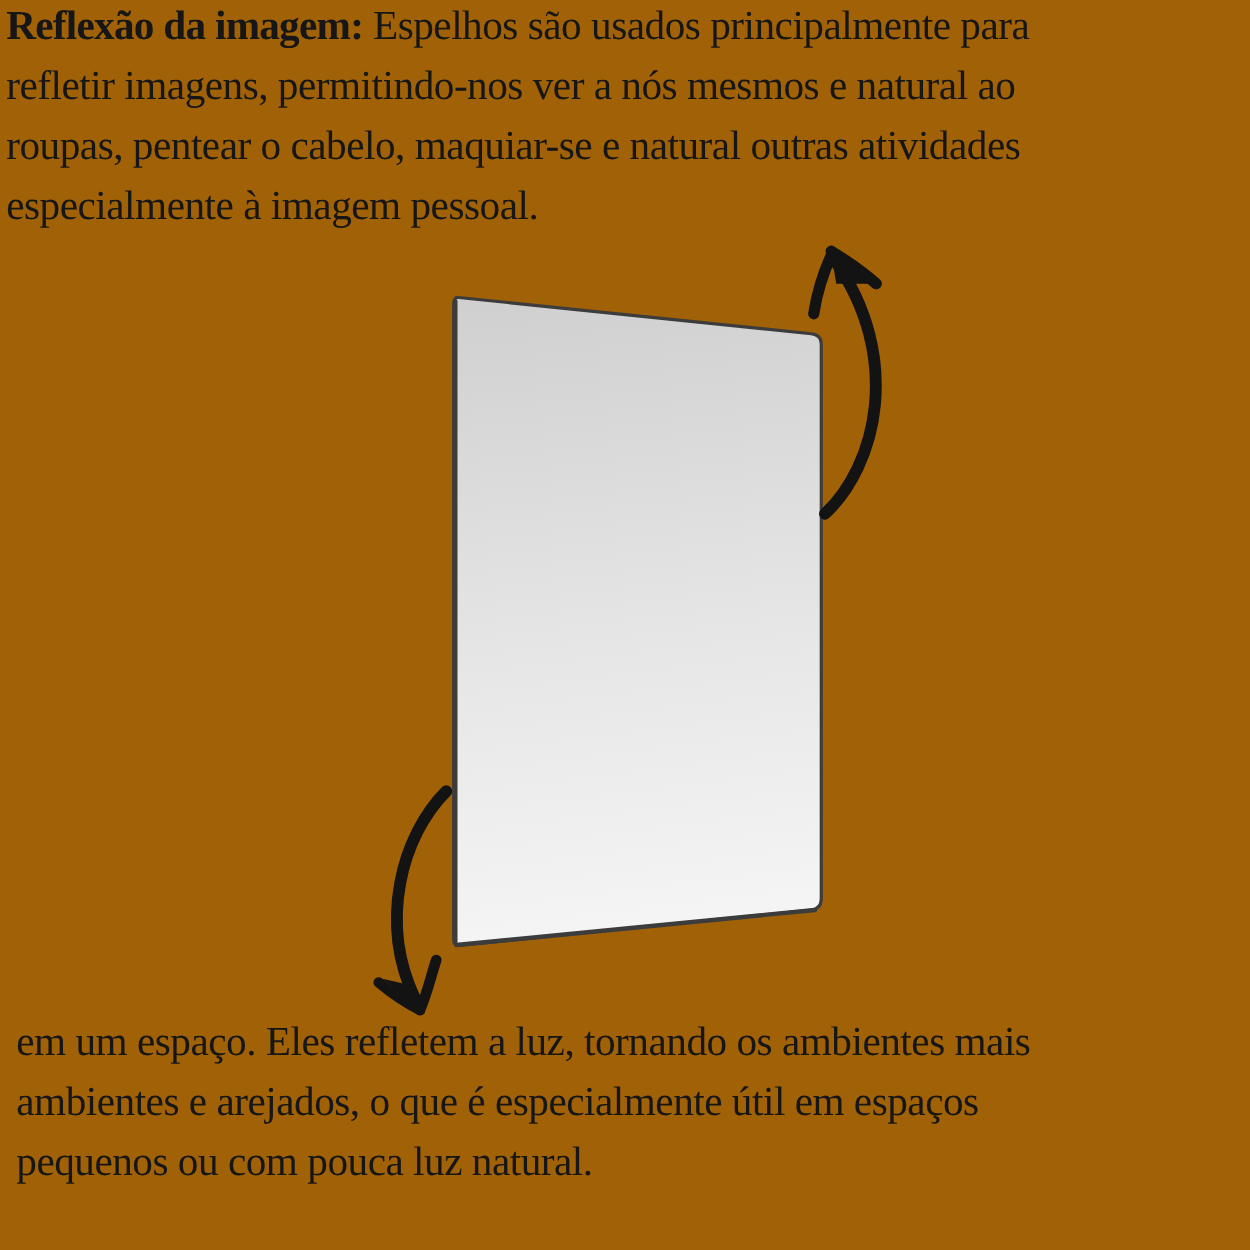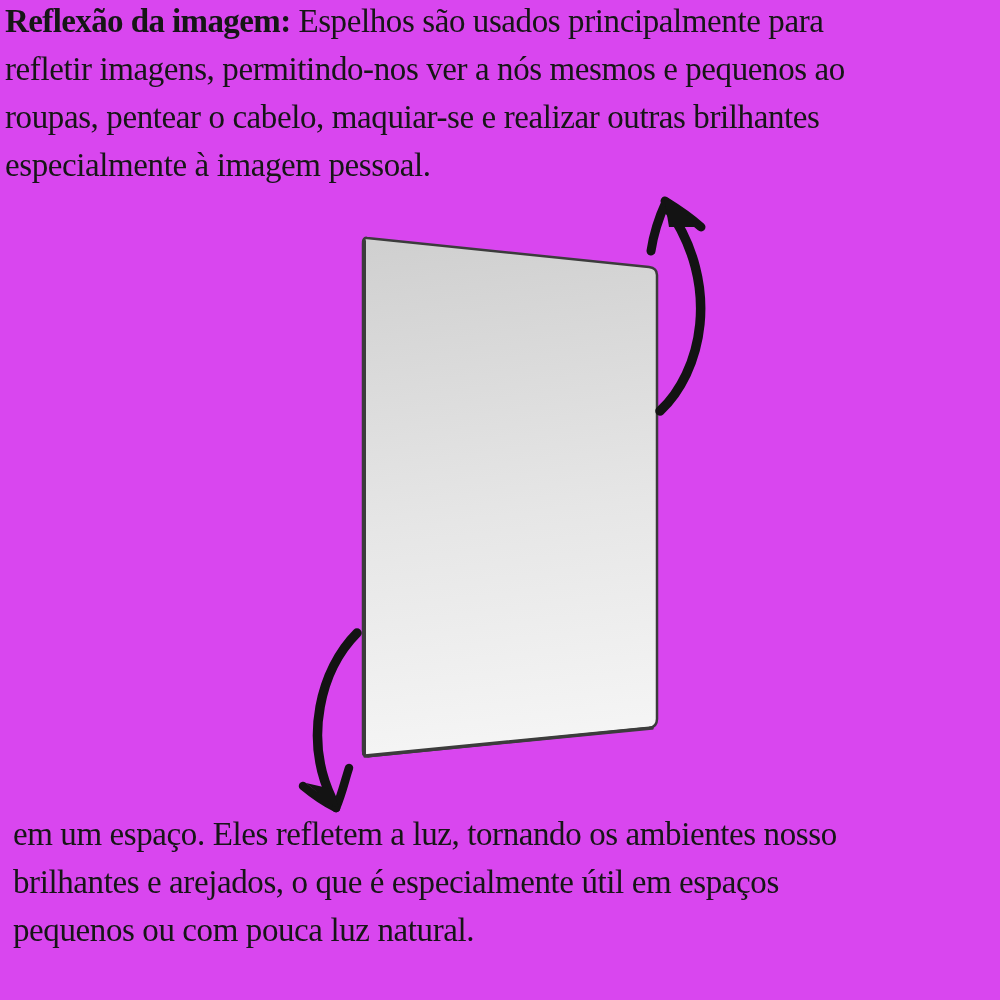--- a/index.html
+++ b/index.html
@@ -2,21 +2,21 @@
 <html><head>
 <meta charset="utf-8">
 <style>
   html, body { margin: 0; padding: 0; }
   body { background: #ffffff; }
 
   .page {
     position: relative;
     width: 1000px;
     height: 1000px;
-    background: #d946ef;
+    background: #a16207;
     overflow: hidden;
     font-family: "Liberation Serif", "DejaVu Serif", serif;
     color: #161616;
   }
 
   .para {
     position: absolute;
     font-size: 33px;
     line-height: 48px;
     letter-spacing: -0.4px;
@@ -35,22 +35,22 @@
     pointer-events: none;
   }
 </style>
 </head>
 <body>
 
 <div class="page">
 
   <div class="para para-top">
     <div class="line"><b>Reflexão da imagem:</b><span> Espelhos são usados principalmente para</span></div>
-    <div class="line">refletir imagens, permitindo-nos ver a nós mesmos e pequenos ao</div>
-    <div class="line">roupas, pentear o cabelo, maquiar-se e realizar outras brilhantes</div>
+    <div class="line">refletir imagens, permitindo-nos ver a nós mesmos e natural ao</div>
+    <div class="line">roupas, pentear o cabelo, maquiar-se e natural outras atividades</div>
     <div class="line">especialmente à imagem pessoal.</div>
   </div>
 
   <svg class="art" viewBox="0 0 1000 1000" aria-hidden="true">
     <defs>
       <linearGradient id="mirrorGrad" x1="0.25" y1="0" x2="0.32" y2="1">
         <stop offset="0" stop-color="#d0d0d0"></stop>
         <stop offset="0.55" stop-color="#e6e6e6"></stop>
         <stop offset="1" stop-color="#f5f5f5"></stop>
       </linearGradient>
@@ -71,18 +71,18 @@
 
     <g>
       <path d="M357 633 C 321 669 303 738 332 799" fill="none" stroke-width="9.5" stroke-linecap="round" stroke="#131313"></path>
       <path d="M303 786 C 315 796 326 803 336 808" fill="none" stroke-width="8.5" stroke-linecap="round" stroke="#131313"></path>
       <path d="M336 808 C 342 794 345 780 349 768" fill="none" stroke-width="8.5" stroke-linecap="round" stroke="#131313"></path>
       <path d="M340 811 L 306 783 L 332 789 Z" stroke="none" fill="#131313"></path>
     </g>
   </svg>
 
   <div class="para para-bottom">
-    <div class="line">em um espaço. Eles refletem a luz, tornando os ambientes nosso</div>
-    <div class="line">brilhantes e arejados, o que é especialmente útil em espaços</div>
+    <div class="line">em um espaço. Eles refletem a luz, tornando os ambientes mais</div>
+    <div class="line">ambientes e arejados, o que é especialmente útil em espaços</div>
     <div class="line">pequenos ou com pouca luz natural.</div>
   </div>
 
 </div>
 
 </body></html>

